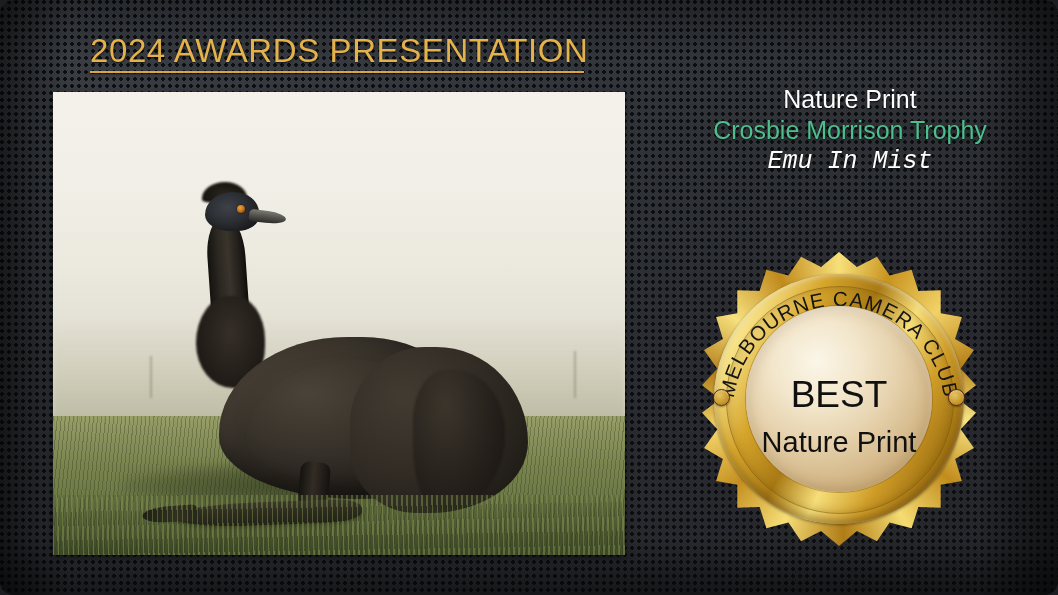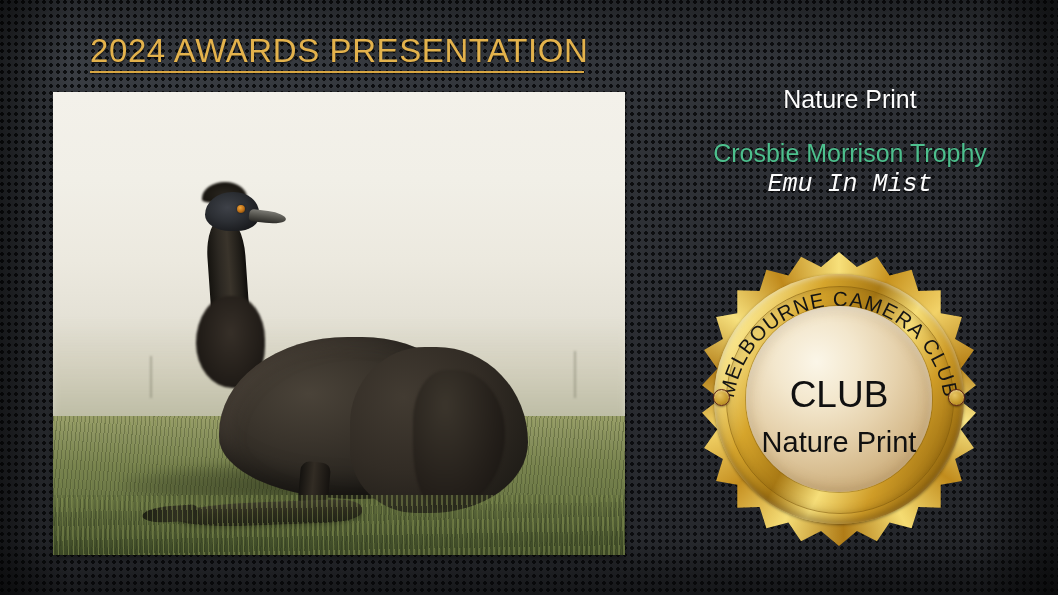--- a/index.html
+++ b/index.html
@@ -16,20 +16,21 @@
     position: relative;
     width: 1058px;
     height: 595px;
     overflow: hidden;
     background-color: #31343a;
     background-image:
       radial-gradient(circle at 2px 2px, rgba(10,11,13,0.92) 1.7px, rgba(0,0,0,0) 2.1px),
       linear-gradient(160deg, #3c4046 0%, #303338 38%, #2a2c31 62%, #232529 100%);
     background-size: 7px 7px, 100% 100%;
     background-position: 0 0, 0 0;
+    border-radius: 14px;
   }
 
   
   #slide::after {
     content: "";
     position: absolute;
     inset: 0;
     pointer-events: none;
     background:
       linear-gradient(to right, rgba(0,0,0,0.55) 0px, rgba(0,0,0,0.0) 70px,
@@ -216,21 +217,21 @@
     z-index: 6;
     text-align: center;
   }
   .cap-line {
     color: #fdfdfd;
     font-size: 25px;
     line-height: 31px;
     white-space: nowrap;
     text-shadow: 0 1px 2px rgba(0,0,0,0.65);
   }
-  .cap-line.trophy { color: #4dbf8d; margin-top: 23px; }
+  .cap-line.trophy { color: #4dbf8d; }
   .cap-line.title-italic { font-style: italic; font-family: Liberation Mono, monospace; }
 
   
   #badge {
     position: absolute;
     left: 692px;
     top: 252px;
     width: 294px;
     height: 294px;
     z-index: 6;
@@ -363,21 +364,21 @@
     <svg id="badge-arc-text" viewBox="0 0 294 294">
       <defs>
         <path id="arcPath" d="M 41,160 A 106,106 0 0 1 253,160" fill="none"></path>
       </defs>
       <text>
         <textPath href="#arcPath" startOffset="50%" text-anchor="middle">MELBOURNE CAMERA CLUB</textPath>
       </text>
     </svg>
 
     <div class="badge-face">
-      <div class="badge-face-text bf-best">CLUB</div>
+      <div class="badge-face-text bf-best">BEST</div>
       <div class="badge-face-text bf-cat">Nature Print</div>
     </div>
 
     <div class="badge-rivet left"></div>
     <div class="badge-rivet right"></div>
   </div>
 
 </div>
 
 </body></html>

